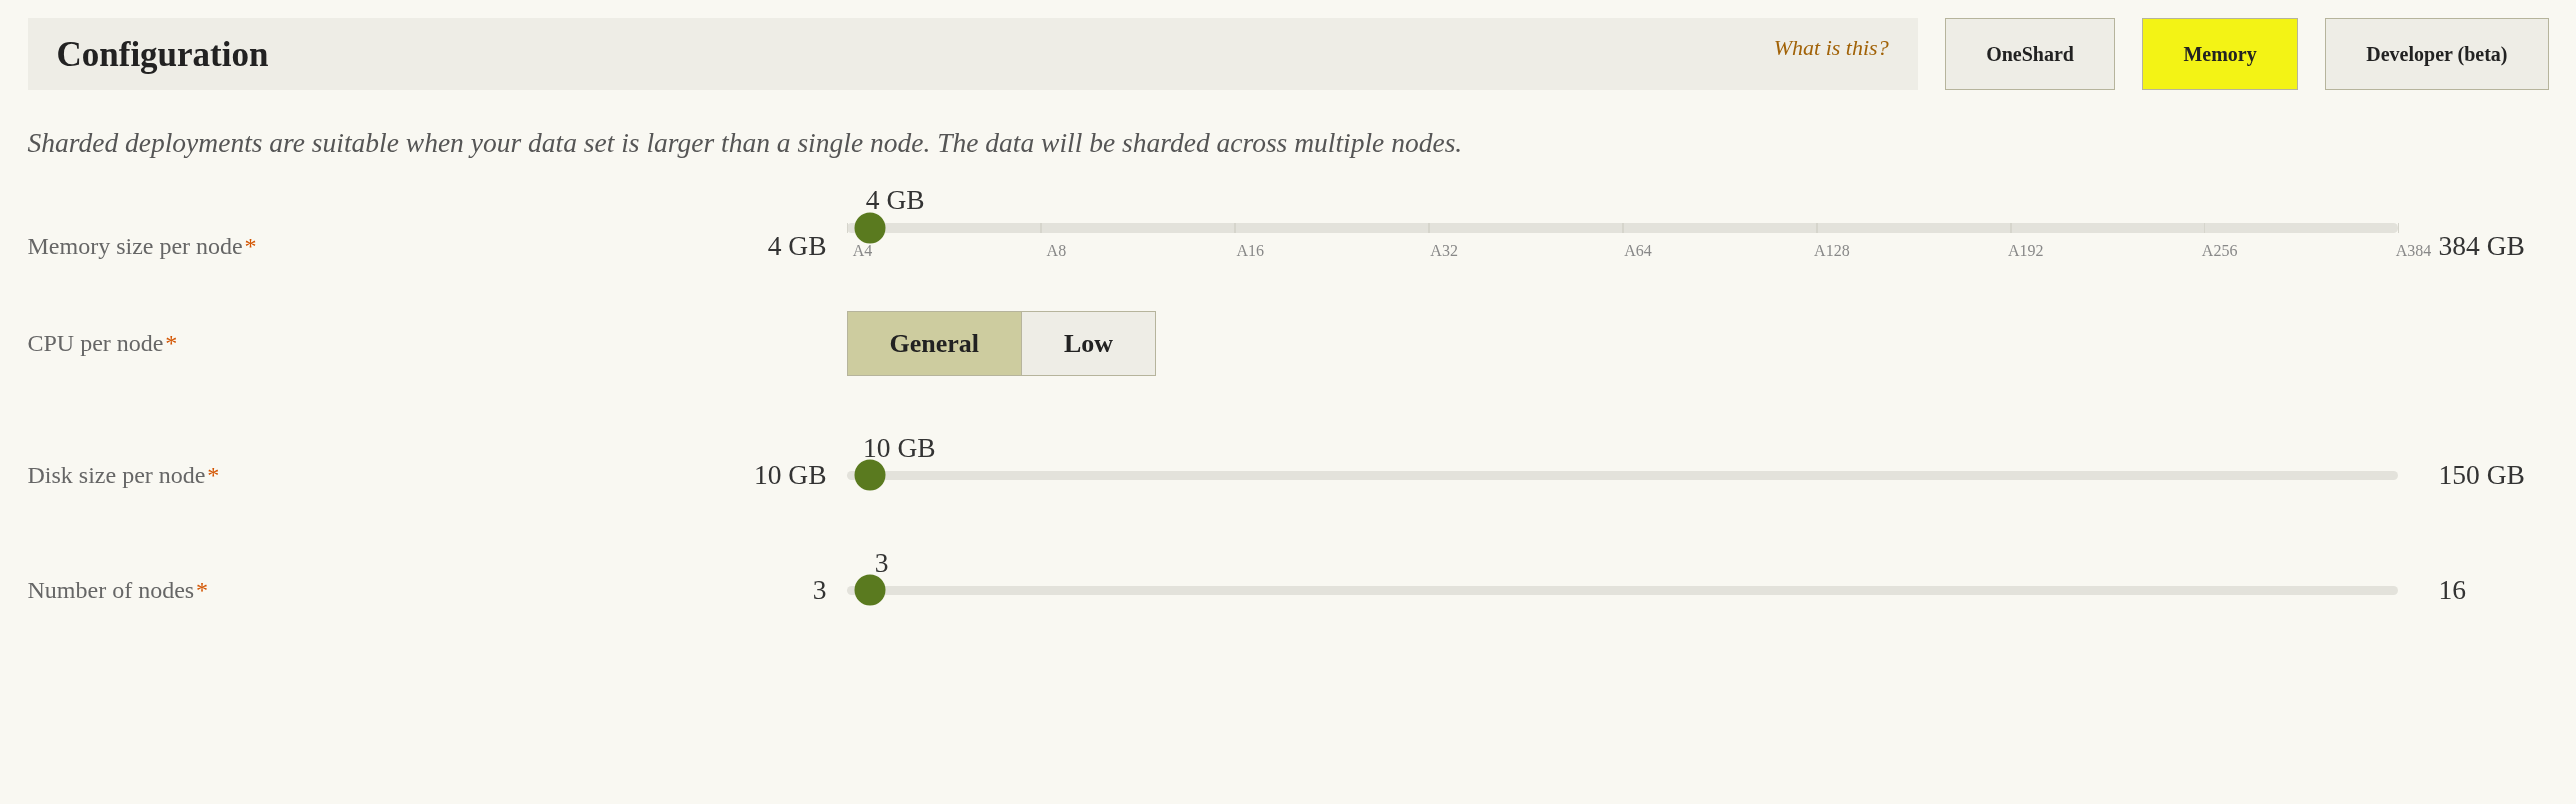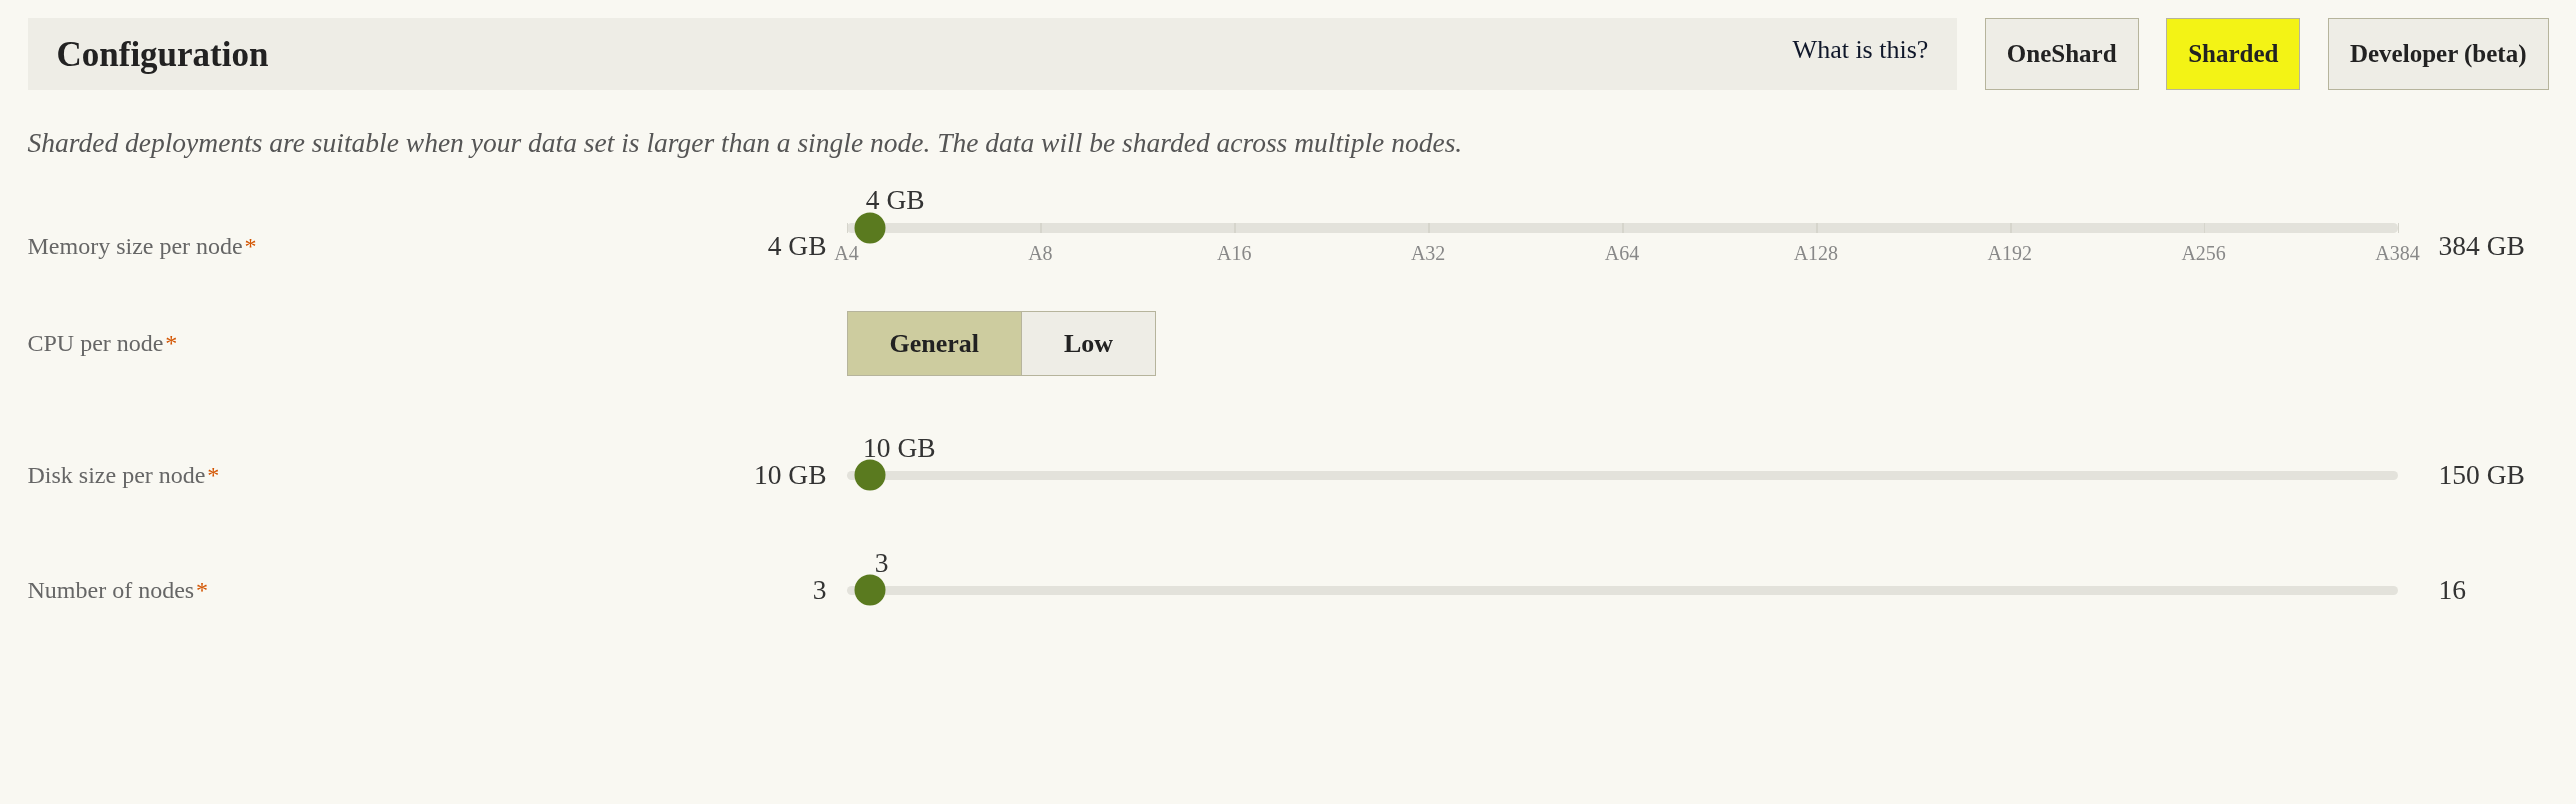--- a/index.html
+++ b/index.html
@@ -24,36 +24,37 @@
     justify-content: space-between;
     padding: 16.5px 29px;
     height: 72px;
   }
   .title-bar h1 {
     font-weight: 700;
     font-size: 35px;
     color: #222;
   }
   .hint-link {
-    color: #0f172a;
-    font-size: 26px;
+    color: #a16207;
+    font-size: 22px;
+    font-style: italic;
   }
   .mode-tabs {
     display: flex;
     gap: 27.5px;
     align-items: stretch;
   }
   .mode-tab {
     border: 1.8px solid #b6b49c;
     background: #eeede6;
     font-family: inherit;
-    font-size: 25px;
+    font-size: 20px;
     font-weight: 600;
     color: #222;
-    padding: 0 21px;
+    padding: 0 40px;
     cursor: pointer;
     height: 72px;
     display: flex;
     align-items: center;
     justify-content: center;
   }
   .mode-tab.active {
     background: #f3f315;
   }
   .description {
@@ -122,24 +123,25 @@
     background: #d6d5cc;
     top: 0;
   }
   .tick-labels {
     position: relative;
     height: 27.5px;
     margin-top: 9.2px;
   }
   .tick-label {
     position: absolute;
-    font-size: 20px;
+    font-size: 16px;
     color: #888;
     transform: translateX(-50%);
     white-space: nowrap;
+    margin-left: 16px;
   }
   .seg-group {
     display: flex;
     border: 1.8px solid #b6b49c;
     justify-content: flex-end;
   }
   .seg-btn {
     font-family: inherit;
     font-size: 26px;
     font-weight: 600;
@@ -156,21 +158,21 @@
 </head>
 <body>
 
 <div class="header-row">
   <div class="title-bar">
     <h1>Configuration</h1>
     <span class="hint-link">What is this?</span>
   </div>
   <div class="mode-tabs">
     <button class="mode-tab">OneShard</button>
-    <button class="mode-tab active">Sharded</button>
+    <button class="mode-tab active">Memory</button>
     <button class="mode-tab">Developer (beta)</button>
   </div>
 </div>
 
 <p class="description">Sharded deployments are suitable when your data set is larger than a single node. The data will be sharded across multiple nodes.</p>
 
 <div class="form-row" style="margin-top:64px;">
   <div class="form-label">
     <span>Memory size per node</span><span class="req">*</span>
   </div>

